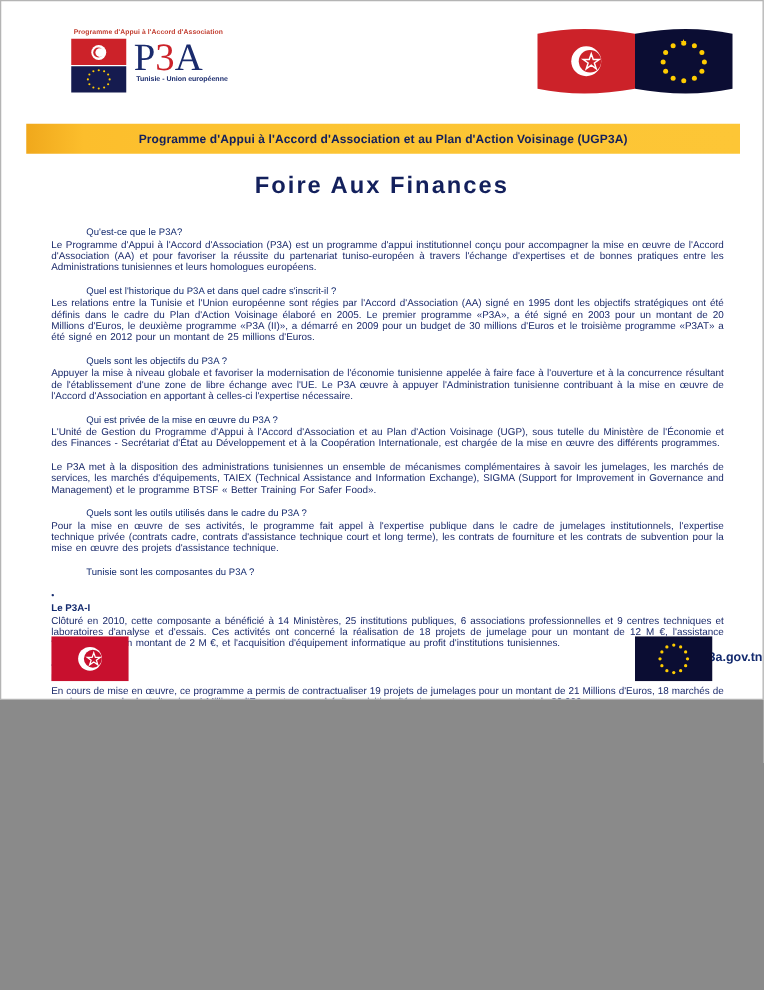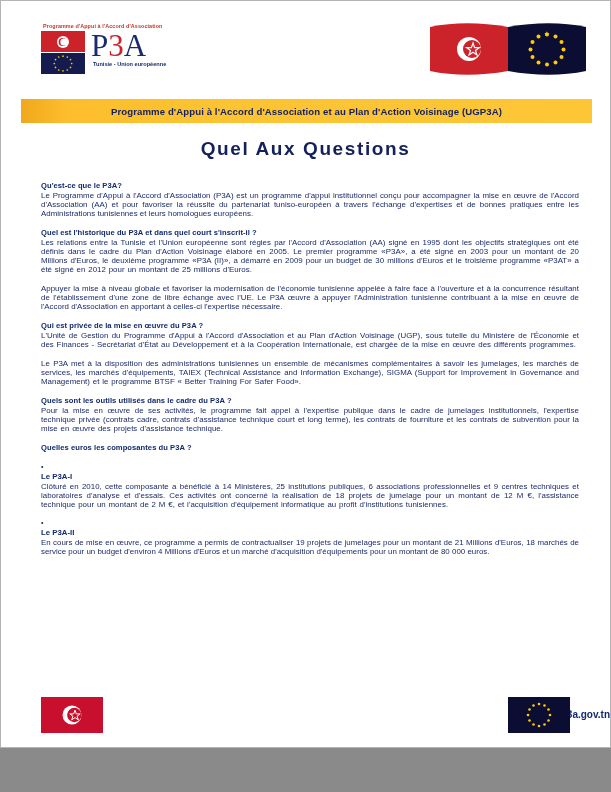--- a/index.html
+++ b/index.html
@@ -6,25 +6,26 @@
     margin: 0;
     padding: 0;
     background: #8a8a8a;
   }
   body {
     font-family: "Liberation Sans", sans-serif;
   }
   .page {
     position: relative;
     width: 611px;
-    height: 748px;
+    height: 560px;
     background: #ffffff;
     border: 1px solid #b4b4b4;
     box-sizing: border-box;
     overflow: hidden;
+    padding-left: 16px;
   }
 
   
   .header {
     position: relative;
     height: 80px;
   }
   .logo-block {
     position: absolute;
     left: 40px;
@@ -162,24 +163,25 @@
     left: 40px;
     top: 180px;
     width: 538px;
     color: #1b2a6b;
   }
   .qa {
     margin-bottom: 10px;
   }
   .q {
     font-size: 7.6px;
-    font-weight: bold;
+    font-weight: normal;
     color: #132a6e;
     margin-bottom: 1px;
     letter-spacing: 0.05px;
+    margin-left: 28px;
   }
   .a {
     font-size: 7.9px;
     line-height: 9px;
     color: #1b2a6b;
     text-align: justify;
     text-justify: inter-word;
     letter-spacing: 0.02px;
   }
   .a.loose {
@@ -305,54 +307,55 @@
           <circle cx="114.5" cy="15.5" r="2"></circle>
         </g>
       </svg>
     </div>
   </div>
 
   <div class="banner">
     <div class="banner-text">Programme d'Appui à l'Accord d'Association et au Plan d'Action Voisinage (UGP3A)</div>
   </div>
 
-  <div class="doc-title">Quel Aux Questions</div>
+  <div class="doc-title">Foire Aux Finances</div>
 
   <div class="content">
 
     <div class="qa">
       <div class="q">Qu'est-ce que le P3A?</div>
       <div class="a">Le Programme d'Appui à l'Accord d'Association (P3A) est  un programme d'appui institutionnel conçu pour accompagner la mise en œuvre de l'Accord d'Association (AA) et pour favoriser la réussite du partenariat tuniso-européen à travers l'échange d'expertises et de bonnes pratiques entre les Administrations tunisiennes et leurs homologues européens.</div>
     </div>
 
     <div class="qa">
-      <div class="q">Quel est l'historique du P3A et dans quel court s'inscrit-il ?</div>
+      <div class="q">Quel est l'historique du P3A et dans quel cadre s'inscrit-il ?</div>
       <div class="a loose">Les relations entre la Tunisie et l'Union européenne sont régies par l'Accord d'Association (AA) signé en 1995 dont les objectifs stratégiques ont été définis dans le cadre du Plan d'Action Voisinage élaboré en 2005. Le premier programme «P3A», a été signé en 2003 pour un montant de 20 Millions d'Euros, le deuxième programme «P3A (II)», a démarré en 2009 pour un budget de 30 millions d'Euros et le troisième programme «P3AT» a été signé en 2012 pour un montant de 25 millions d'Euros.</div>
     </div>
 
     <div class="qa">
+      <div class="q">Quels sont les objectifs du P3A ?</div>
       <div class="a">Appuyer la mise à niveau globale et favoriser la modernisation de l'économie tunisienne appelée à faire face à l'ouverture et à la concurrence résultant de l'établissement d'une zone de libre échange avec l'UE. Le P3A œuvre à appuyer l'Administration tunisienne contribuant à la mise en œuvre de l'Accord d'Association en apportant à celles-ci l'expertise nécessaire.</div>
     </div>
 
     <div class="qa">
       <div class="q">Qui est privée de la mise en œuvre du P3A ?</div>
       <div class="a loose">L'Unité de Gestion du Programme d'Appui à l'Accord d'Association et au Plan d'Action Voisinage (UGP), sous tutelle du Ministère de l'Économie et des Finances - Secrétariat d'État au Développement et à la Coopération Internationale, est chargée de la mise en œuvre des différents programmes.</div>
     </div>
 
     <div class="qa">
       <div class="a loose">Le P3A met à la disposition des administrations tunisiennes un ensemble de mécanismes complémentaires à savoir les jumelages, les marchés de services, les marchés d'équipements, TAIEX (Technical Assistance and Information Exchange), SIGMA (Support for Improvement in Governance and Management) et le programme BTSF « Better Training For Safer Food».</div>
     </div>
 
     <div class="qa">
       <div class="q">Quels sont les outils utilisés dans le cadre du P3A ?</div>
       <div class="a loose">Pour la mise en œuvre de ses activités, le programme fait appel à l'expertise publique dans le cadre de jumelages institutionnels, l'expertise technique privée (contrats cadre, contrats d'assistance technique court et long terme), les contrats de fourniture et les contrats de subvention pour la mise en œuvre des projets d'assistance technique.</div>
     </div>
 
     <div class="qa">
-      <div class="q">Quelles euros les composantes du P3A ?</div>
+      <div class="q">Tunisie sont les composantes du P3A ?</div>
     </div>
 
     <div>
       <div class="bullet-row">
         <div class="bullet-dot">•</div>
         <div class="bullet-label">Le P3A-I</div>
       </div>
       <div class="a loose">Clôturé en 2010, cette composante a bénéficié à 14 Ministères, 25 institutions publiques, 6 associations professionnelles et 9 centres techniques et laboratoires d'analyse et d'essais. Ces activités ont concerné la réalisation de 18 projets de jumelage pour un montant de 12 M €, l'assistance technique pour un montant de 2 M €, et l'acquisition d'équipement informatique au profit d'institutions tunisiennes.</div>
     </div>
 

